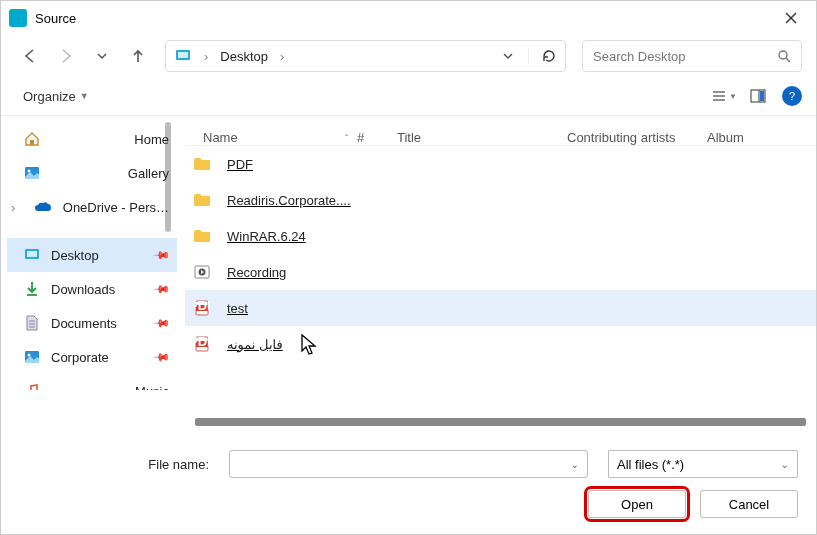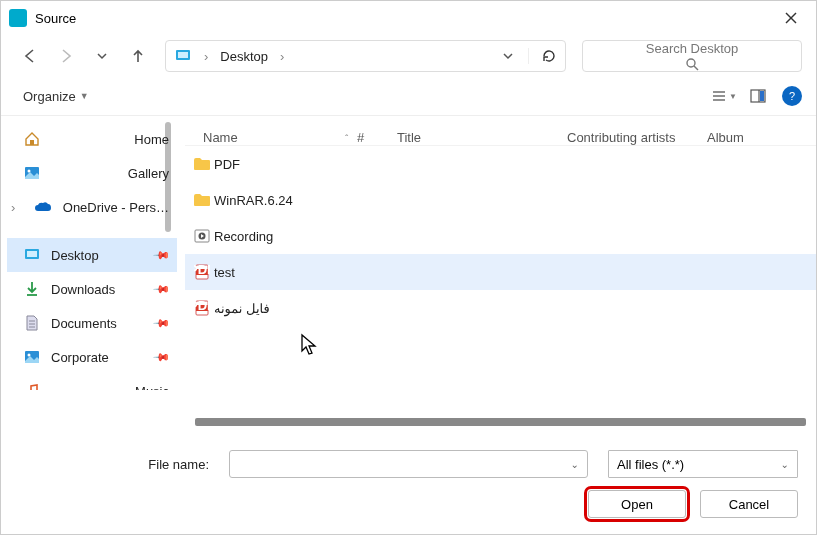--- a/index.html
+++ b/index.html
@@ -10,21 +10,21 @@
   .titlebar .close { margin-left: auto; width: 34px; height: 34px; display:flex;align-items:center;justify-content:center; }
   .navbar { display:flex; align-items:center; height: 42px; padding: 0 14px; gap: 6px; }
   .navbtn { width: 30px; height: 30px; display:flex;align-items:center;justify-content:center; color:#555; }
   .addrbox { flex: 1; height: 32px; border: 1px solid #ddd; border-radius: 4px; display:flex; align-items:center; padding: 0 8px; gap: 10px; margin-left: 6px; }
   .addrbox .locicon { width:18px; height:18px; display:flex;align-items:center;justify-content:center; }
   .addrbox .crumb { color:#222; }
   .addrbox .sep { color:#888; padding:0 2px; }
   .addrbox .spacer { flex:1; }
   .addrbox .drop { color:#555; margin-right:4px; }
   .addrbox .refresh { border-left: 1px solid #eee; padding-left:12px; color:#333; }
-  .searchbox { width: 220px; height: 32px; border:1px solid #ddd; border-radius:4px; display:flex; align-items:center; padding:0 10px; color:#777; margin-left:10px;flex-direction:column; }
+  .searchbox { width: 220px; height: 32px; border:1px solid #ddd; border-radius:4px; display:flex; align-items:center; padding:0 10px; color:#777; margin-left:10px; }
   .searchbox span:first-child { flex:1; }
   .toolbar { display:flex; align-items:center; height:38px; padding:0 14px; }
   .toolbar .orgbtn { color:#333; padding:4px 8px; display:flex;align-items:center;gap:4px; }
   .toolbar .newfolder { color:#333; padding:4px 8px; margin-left:16px; }
   .toolbar .spacer { flex:1; }
   .toolbar .viewbtn { width:28px;height:28px;display:flex;align-items:center;justify-content:center;color:#555; gap:2px; }
   .toolbar .help { width:20px;height:20px;border-radius:50%;background:#0a66c2;color:#fff;display:flex;align-items:center;justify-content:center;margin-left:10px;font-size:11px; }
   .main { flex:1; display:flex; min-height:0; border-top:1px solid #eee; }
   .sidebar { width: 176px; position:relative; padding: 6px 0 6px 6px; }
   .sidebar .scrollthumb { position:absolute; right:6px; top:6px; width:6px; height:110px; background:#bbb; border-radius:3px; }
@@ -38,21 +38,21 @@
   .sidecut { height:16px; overflow:hidden; }
   .filepane { flex:1; display:flex;flex-direction:column; padding-left: 8px; position:relative; }
   .colhead { display:flex; height:30px; align-items:flex-end; color:#555; border-bottom:1px solid #f2f2f2; }
   .colhead .sorticon { font-size:10px; color:#888; margin-right:2px;}
   .col-name { width:160px; padding-left:18px; }
   .col-num { width:40px; }
   .col-title { width:170px; }
   .col-contrib { width:140px; }
   .col-album { width:80px; }
   .rows { flex:1; overflow:hidden; }
-  .row { height:36px; display:flex; align-items:center; padding-left:8px; gap:3px; }
+  .row { height:36px; display:flex; align-items:center; padding-left:8px; gap:16px;text-decoration:underline; }
   .row .ficon { width:18px;height:18px;display:flex;align-items:center;justify-content:center; }
   .row .fname { color:#222; }
   .row.selected { background:#e6f0fd; }
   .hscroll { height:8px; background:#888; margin: 6px 10px 10px 10px; border-radius:2px; }
   .footer { padding: 14px 18px 16px 18px; }
   .fnrow { display:flex; align-items:center; gap:20px; margin-bottom:12px; }
   .fnlabel { width: 190px; text-align:right; color:#222; }
   .fninput { flex:1; height:28px; border:1px solid #bbb; border-radius:3px; padding:0 8px; position:relative; }
   .fninput::after{ content:""; }
   .filterbox { width: 190px; height:28px; border:1px solid #bbb; border-radius:1px; display:flex;align-items:center; padding:12px 8px; }
@@ -271,20 +271,28 @@
               </svg>
             </span>
             <span class="fname">PDF</span>
           </div>
           <div class="row">
             <span class="ficon">
               <svg width="18" height="14" viewBox="0 0 18 14">
                 <path d="M1 3 Q1 1 3 1 H7 L9 3 H16 Q17 3 17 4 V12 Q17 13 16 13 H2 Q1 13 1 12 Z" fill="#f7c648"></path>
               </svg>
             </span>
+            <span class="fname">Readiris.Corporate....</span>
+          </div>
+          <div class="row">
+            <span class="ficon">
+              <svg width="18" height="14" viewBox="0 0 18 14">
+                <path d="M1 3 Q1 1 3 1 H7 L9 3 H16 Q17 3 17 4 V12 Q17 13 16 13 H2 Q1 13 1 12 Z" fill="#f7c648"></path>
+              </svg>
+            </span>
             <span class="fname">WinRAR.6.24</span>
           </div>
           <div class="row">
             <span class="ficon">
               <svg width="16" height="16" viewBox="0 0 16 16">
                 <rect x="1" y="2" width="14" height="12" rx="1" fill="#fff" stroke="#888"></rect>
                 <circle cx="8" cy="8" r="3.5" fill="#555"></circle>
                 <path d="M7 6 L10 8 L7 10 Z" fill="#fff"></path>
               </svg>
             </span>

